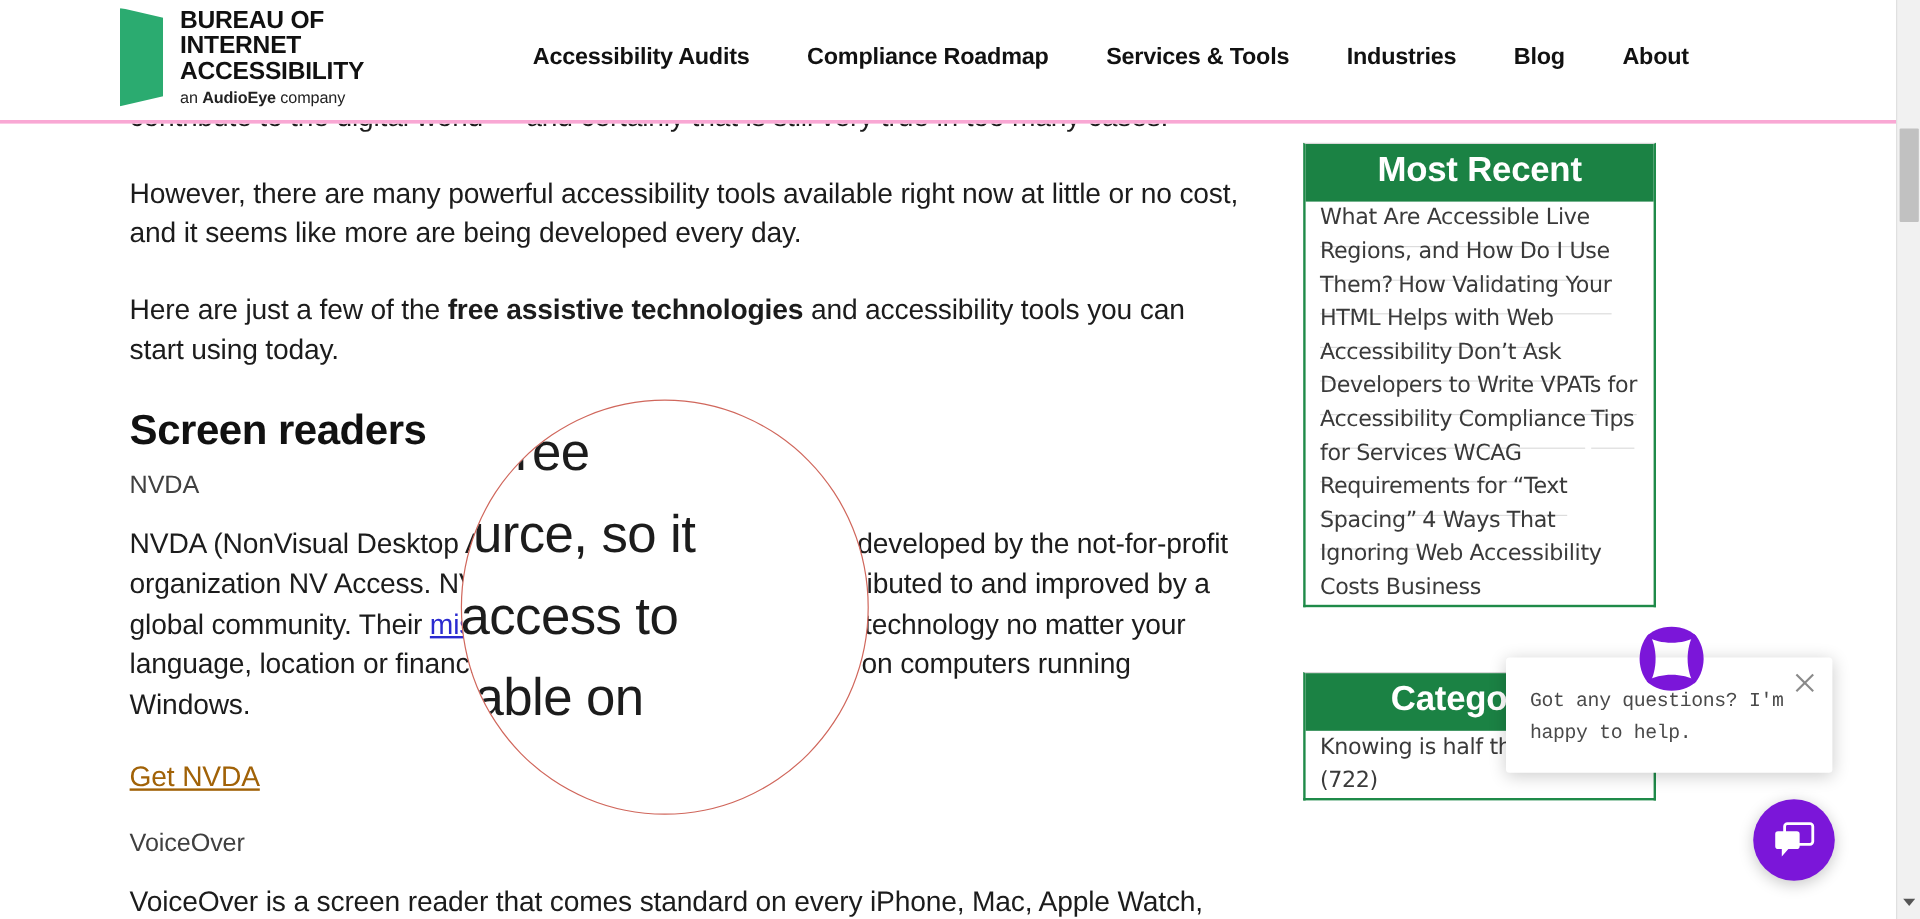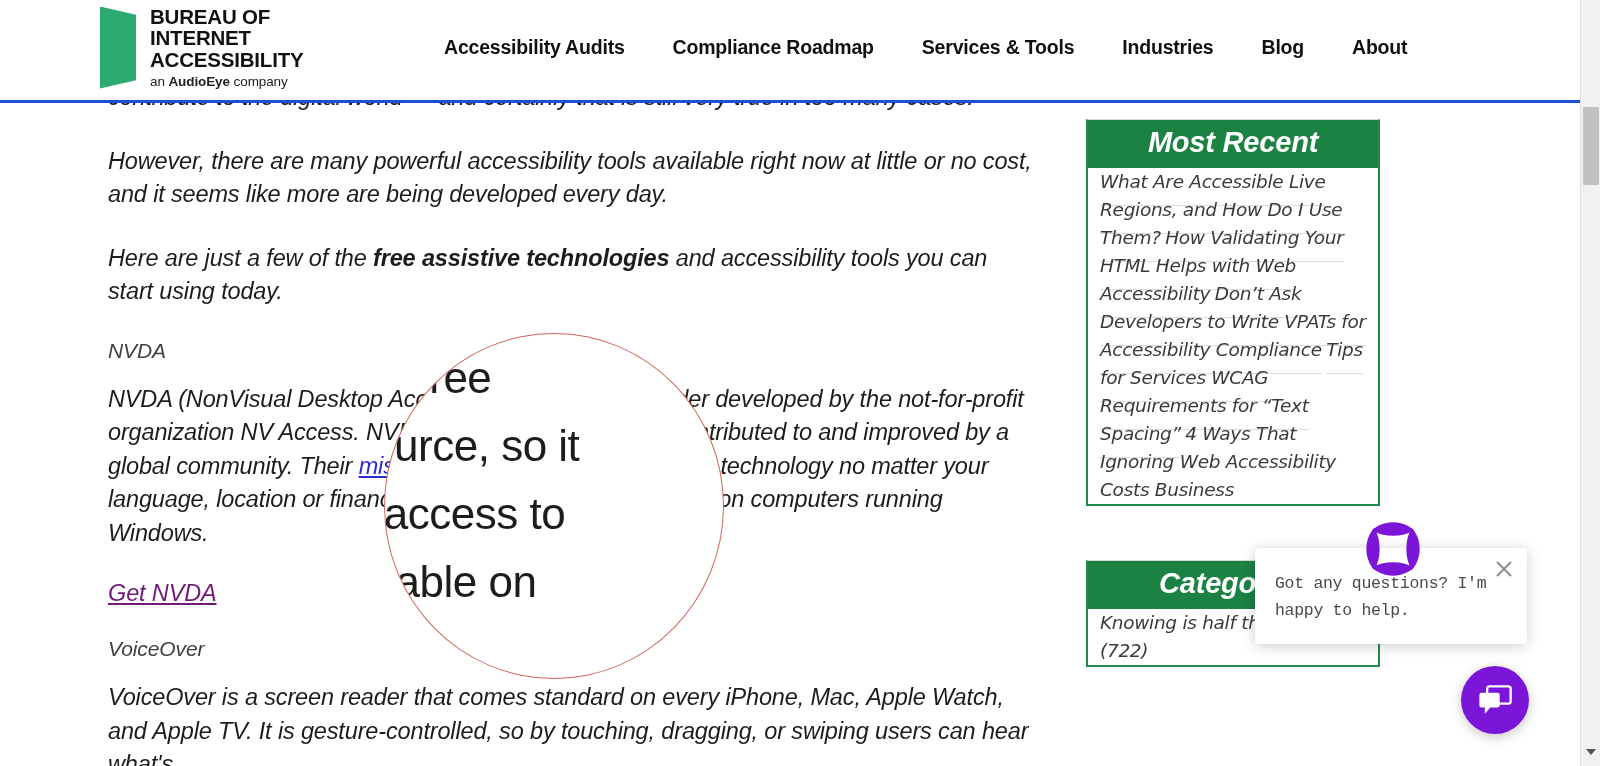--- a/index.html
+++ b/index.html
@@ -19,21 +19,21 @@
     overflow: hidden;
   }
 
   
   #site-header {
     position: absolute;
     left: 0; top: 0;
     width: 1580px;
     height: 103px;
     background: #ffffff;
-    border-bottom: 3px solid #1d4ed8;
+    border-bottom: 3px solid #f9a8d4;
     z-index: 30;
   }
 
   #brand {
     position: absolute;
     left: 100px; top: 0px;
     display: flex;
     align-items: center;
     height: 95px;
   }
@@ -77,21 +77,20 @@
     white-space: nowrap;
     cursor: pointer;
   }
 
   
   #content {
     position: absolute;
     left: 0; top: 103px;
     width: 1580px;
     height: 663px;
-    font-style: italic;
   }
 
   #article {
     position: absolute;
     left: 108px; top: 0px;
     width: 930px;
   }
 
   .para {
     font-family: "Liberation Sans", sans-serif;
@@ -127,21 +126,21 @@
     font-weight: normal;
     color: #404040;
     margin: 0 0 20px 0;
     letter-spacing: -0.1px;
   }
 
   a.block-link {
     display: inline-block;
     font-family: "Liberation Sans", sans-serif;
     font-size: 23.5px;
-    color: #701a75;
+    color: #a16207;
     text-decoration: underline;
     margin: 0 0 30px 0;
     letter-spacing: -0.15px;
   }
 
   
   #sidebar {
     position: absolute;
     left: 1086px; top: 16px;
     width: 294px;
@@ -325,20 +324,21 @@
   <div id="content">
 
     <article id="article">
 
       <p class="para para-clip-top">contribute to the digital world — and certainly that is still very true in too many cases.</p>
 
       <p class="para">However, there are many powerful accessibility tools available right now at little or no cost, and it seems like more are being developed every day.</p>
 
       <p class="para"><span>Here are just a few of the </span><b>free assistive technologies</b><span> and accessibility tools you can start using today.</span></p>
 
+      <h2 class="section-head">Screen readers</h2>
 
       <h3 class="sub-head">NVDA</h3>
 
       <p class="para"><span>NVDA (NonVisual Desktop Access) is a free screen reader developed by the not-for-profit organization NV Access. NVDA is open source, so it is contributed to and improved by a global community. Their </span><a class="inline-link">mission</a><span> statement touts “access to technology no matter your language, location or financial situation.” NVDA is available on computers running Windows.</span></p>
 
       <a class="block-link">Get NVDA</a>
 
       <h3 class="sub-head">VoiceOver</h3>
 
       <p class="para">VoiceOver is a screen reader that comes standard on every iPhone, Mac, Apple Watch, and Apple TV. It is gesture-controlled, so by touching, dragging, or swiping users can hear what's</p>

